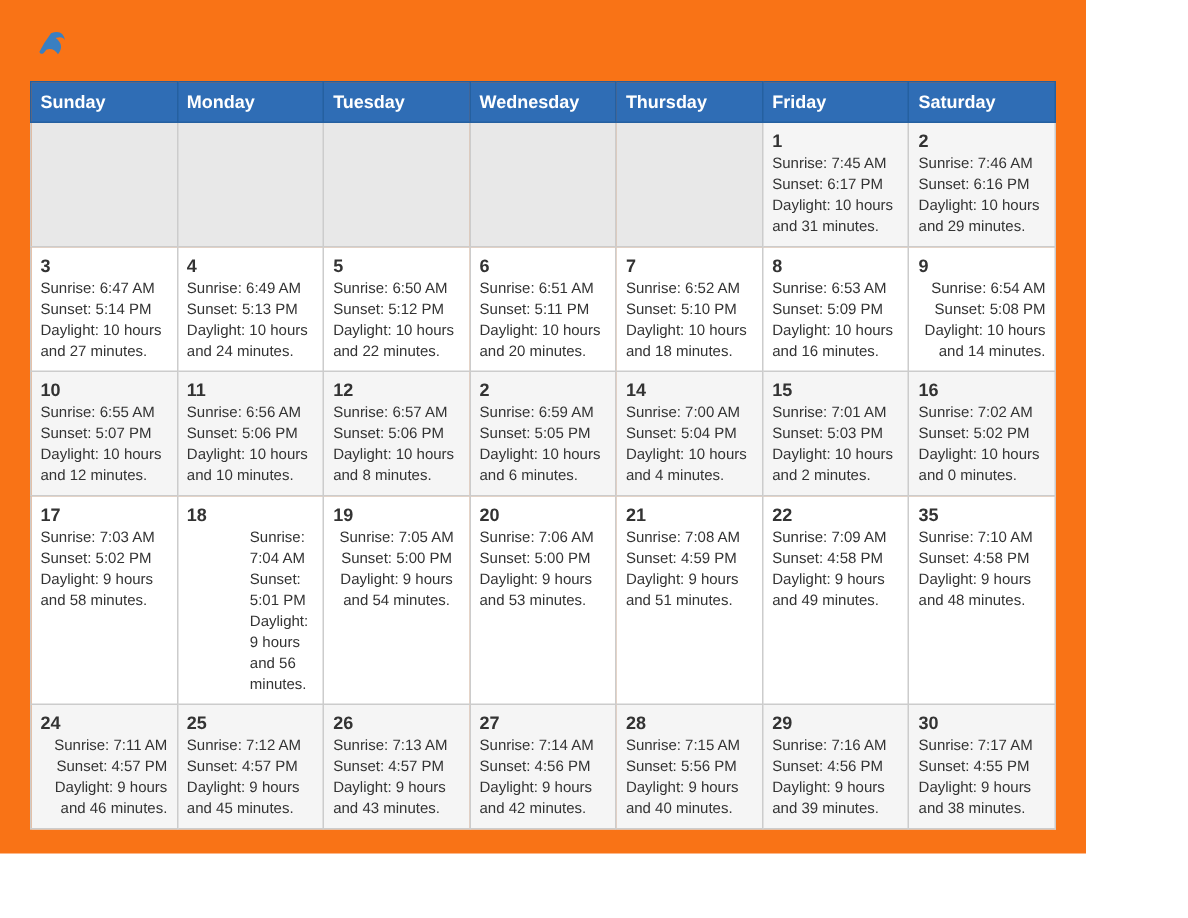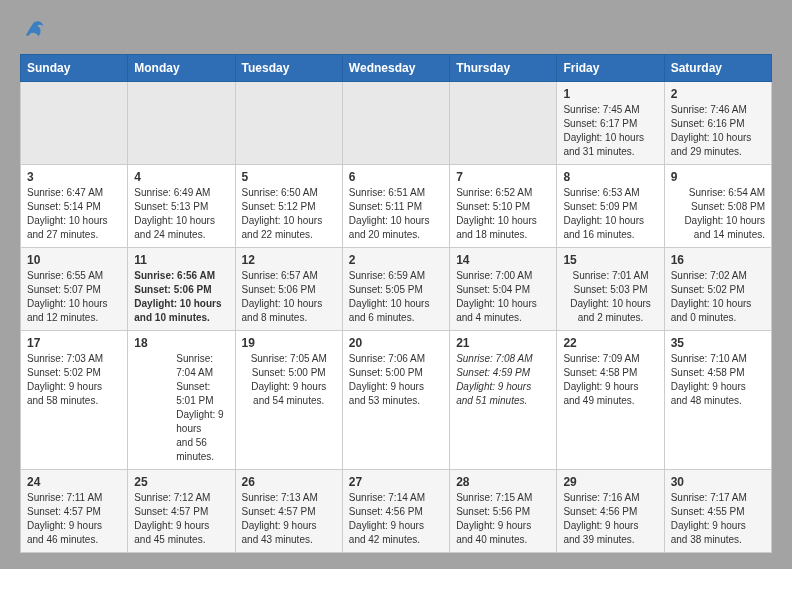--- a/index.html
+++ b/index.html
@@ -4,22 +4,22 @@
   <style>
     * { box-sizing: border-box; margin: 0; padding: 0; }
     body {
       font-family: Arial, sans-serif;
       background: #fff;
       width: 792px;
       min-height: 612px;
       padding: 0;
     }
     .page {
-      width: 792px;
-      background: #a3a3a3;
+      width: 724px;
+      background: #f97316;
       padding: 16px 20px 16px 20px;
     }
     .header {
       display: flex;
       align-items: flex-start;
       justify-content: space-between;
       margin-bottom: 10px;
     }
     .logo {
       display: flex;
@@ -210,21 +210,21 @@
         <tr>
           <td>
             <span class="day-number">10</span>
             <div class="day-info" style="white-space: pre-line;">Sunrise: 6:55 AM
 Sunset: 5:07 PM
 Daylight: 10 hours
 and 12 minutes.</div>
           </td>
           <td>
             <span class="day-number">11</span>
-            <div class="day-info" style="white-space: pre-line; font-weight: bold;">Sunrise: 6:56 AM
+            <div class="day-info" style="white-space: pre-line;">Sunrise: 6:56 AM
 Sunset: 5:06 PM
 Daylight: 10 hours
 and 10 minutes.</div>
           </td>
           <td>
             <span class="day-number">12</span>
             <div class="day-info" style="white-space: pre-line;">Sunrise: 6:57 AM
 Sunset: 5:06 PM
 Daylight: 10 hours
 and 8 minutes.</div>
@@ -238,21 +238,21 @@
           </td>
           <td>
             <span class="day-number">14</span>
             <div class="day-info" style="white-space: pre-line;">Sunrise: 7:00 AM
 Sunset: 5:04 PM
 Daylight: 10 hours
 and 4 minutes.</div>
           </td>
           <td>
             <span class="day-number">15</span>
-            <div class="day-info" style="white-space: pre-line; text-align: center;">Sunrise: 7:01 AM
+            <div class="day-info" style="white-space: pre-line;">Sunrise: 7:01 AM
 Sunset: 5:03 PM
 Daylight: 10 hours
 and 2 minutes.</div>
           </td>
           <td>
             <span class="day-number">16</span>
             <div class="day-info" style="white-space: pre-line;">Sunrise: 7:02 AM
 Sunset: 5:02 PM
 Daylight: 10 hours
 and 0 minutes.</div>
@@ -282,21 +282,21 @@
           </td>
           <td>
             <span class="day-number">20</span>
             <div class="day-info" style="white-space: pre-line;">Sunrise: 7:06 AM
 Sunset: 5:00 PM
 Daylight: 9 hours
 and 53 minutes.</div>
           </td>
           <td>
             <span class="day-number">21</span>
-            <div class="day-info" style="white-space: pre-line; font-style: italic;">Sunrise: 7:08 AM
+            <div class="day-info" style="white-space: pre-line;">Sunrise: 7:08 AM
 Sunset: 4:59 PM
 Daylight: 9 hours
 and 51 minutes.</div>
           </td>
           <td>
             <span class="day-number">22</span>
             <div class="day-info" style="white-space: pre-line;">Sunrise: 7:09 AM
 Sunset: 4:58 PM
 Daylight: 9 hours
 and 49 minutes.</div>
@@ -305,21 +305,21 @@
             <span class="day-number">35</span>
             <div class="day-info" style="white-space: pre-line;">Sunrise: 7:10 AM
 Sunset: 4:58 PM
 Daylight: 9 hours
 and 48 minutes.</div>
           </td>
         </tr>
         <tr>
           <td>
             <span class="day-number">24</span>
-            <div class="day-info" style="white-space: pre-line;">Sunrise: 7:11 AM
+            <div class="day-info" style="white-space: pre-line; text-align: right;">Sunrise: 7:11 AM
 Sunset: 4:57 PM
 Daylight: 9 hours
 and 46 minutes.</div>
           </td>
           <td>
             <span class="day-number">25</span>
             <div class="day-info" style="white-space: pre-line;">Sunrise: 7:12 AM
 Sunset: 4:57 PM
 Daylight: 9 hours
 and 45 minutes.</div>

